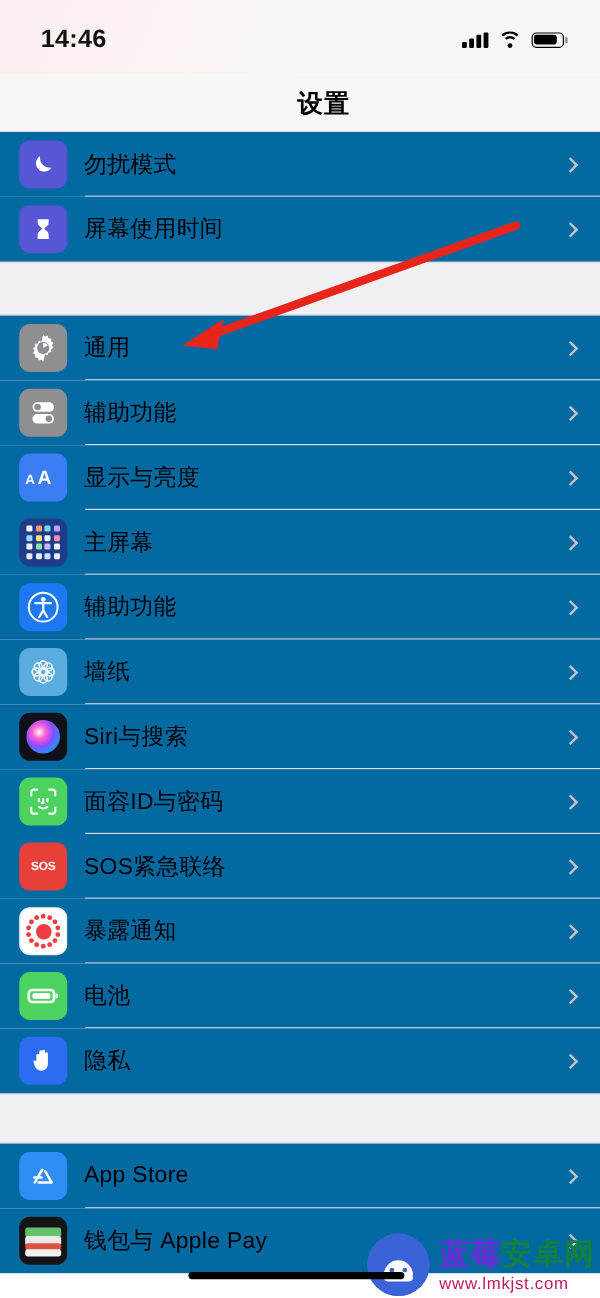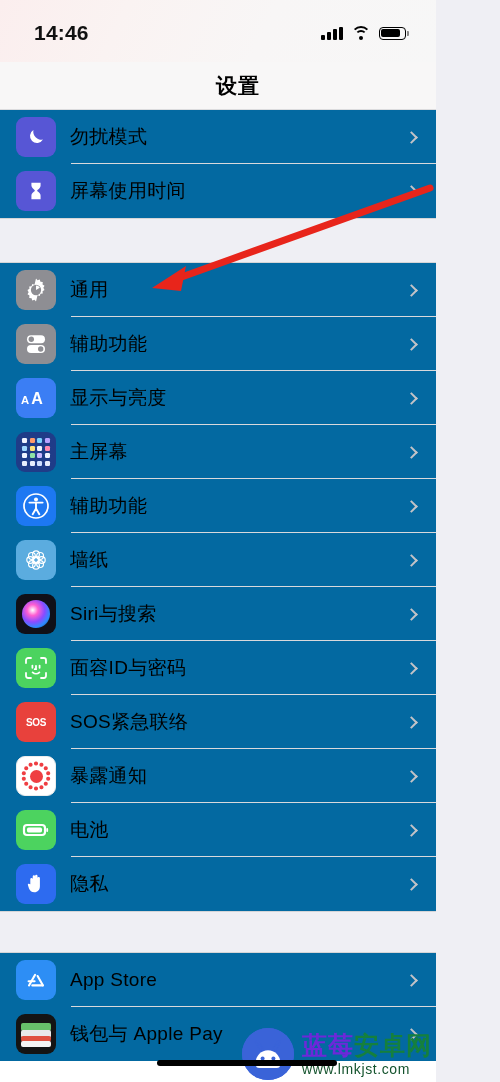--- a/index.html
+++ b/index.html
@@ -4,21 +4,21 @@
 <style>
   * { box-sizing: border-box; margin:0; padding:0; }
   html, body {
     width: 500px; height: 1082px;
     background: #efeff4;
     font-family: "Liberation Sans", "DejaVu Sans", sans-serif;
     overflow: hidden;
   }
   #screen {
     position: relative;
-    width: 436px; height: 1082px;
+    width: 500px; height: 1082px;
     background: #ffffff;
     overflow: hidden;
   }
 
   
   #statusbar {
     position: relative;
     height: 62px;
     background: linear-gradient(115deg, #fbeeee 0%, #faf3f2 28%, #f8f6f6 60%, #f7f7f7 100%);
     display: flex;
@@ -159,21 +159,21 @@
   #watermark {
     position: absolute; right: 4px; bottom: 2px;
     display: flex; align-items: center; gap: 8px;
   }
   #wm-logo { width: 52px; height: 52px; border-radius: 50%; background:#3a63d8;
      position: relative; flex: 0 0 52px; }
   #wm-text { display:flex; flex-direction:column; line-height:1; }
   #wm-cn { font-size: 25px; font-weight: bold; letter-spacing: 1px; }
   #wm-cn .b { color:#6d28d9;margin-top:26px; }
   #wm-cn .k { color:#15803d; }
-  #wm-url { font-size: 14px; color:#14532d; letter-spacing:.6px; margin-top:4px; }
+  #wm-url { font-size: 14px; color:#be185d; letter-spacing:.6px; margin-top:4px; }
 
   
   #home-indicator {
     position:absolute; left: 157px; bottom: 16px;
     width: 180px; height: 6px; background:#000; border-radius: 3px;
   }
 </style>
 </head>
 <body>
 

